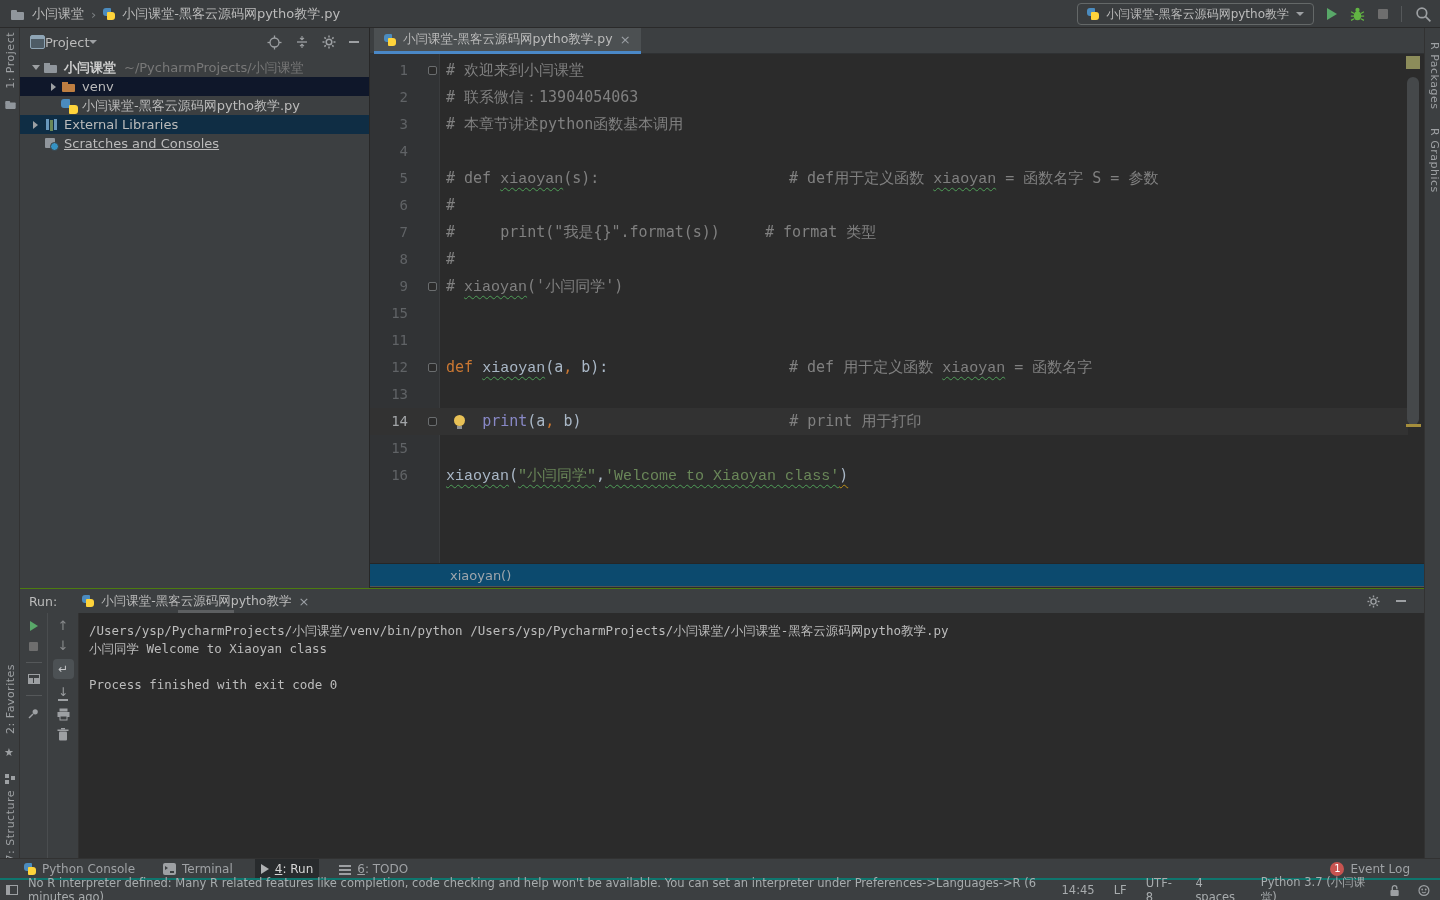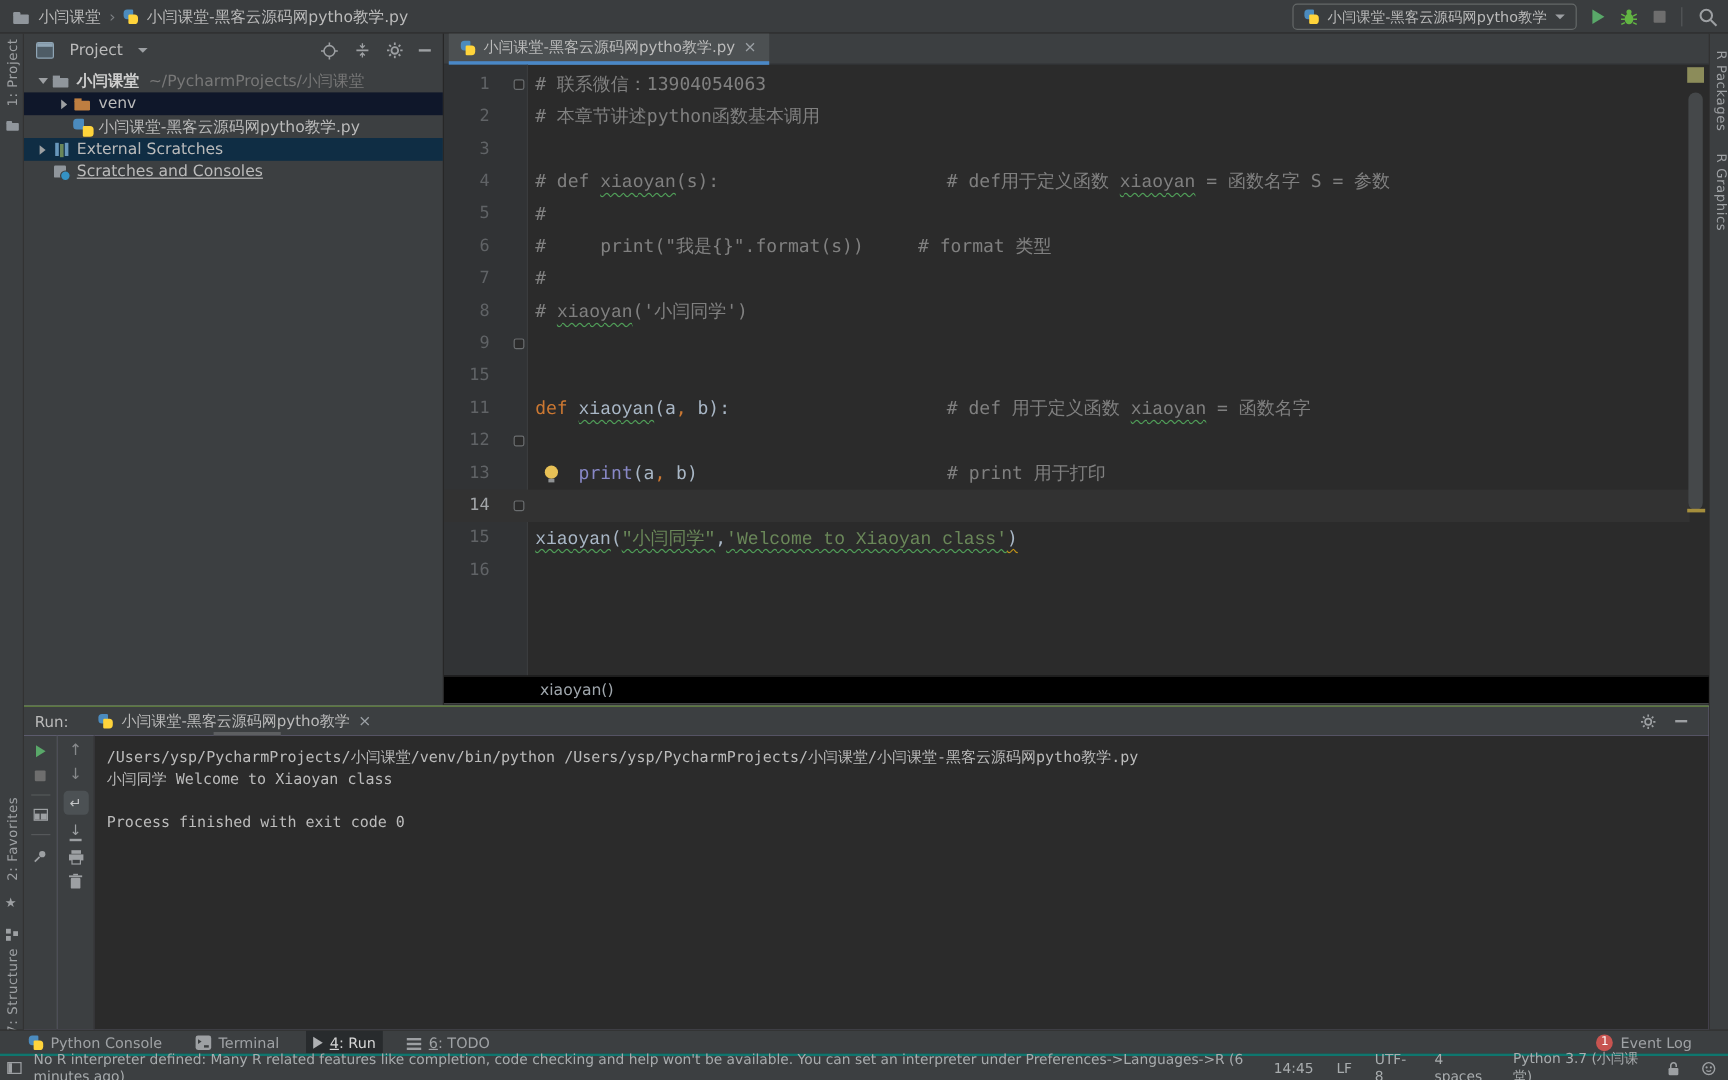--- a/index.html
+++ b/index.html
@@ -43,21 +43,21 @@
   #right-stripe{position:absolute;left:1424px;top:28px;width:16px;height:830px;background:#3c3f41;
                 border-left:1px solid #323232;box-sizing:border-box;}
   .vtext{position:absolute;writing-mode:vertical-rl;font-size:11px;color:#9da0a3;letter-spacing:.5px;white-space:nowrap;}
   .vtext.up{transform:rotate(180deg);}
   .stripe-ico{position:absolute;}
 
   
   #project-panel{position:absolute;left:20px;top:28px;width:350px;height:560px;background:#3c3f41;
                  border-right:1px solid #272727;box-sizing:border-box;}
   .pp-header{position:absolute;left:0;top:0;right:0;height:28px;display:flex;align-items:center;
-             padding:0 10px;color:#bbbbbb;font-size:13px;gap:13px;}
+             padding:0 10px;color:#bbbbbb;font-size:13px;gap:0;}
   .pp-actions{margin-left:auto;display:flex;align-items:center;gap:13px;}
   .winico{width:13px;height:12px;border:1px solid #8fa5b5;background:#4e5c66;border-radius:2px;position:relative;flex:none;}
   .winico::before{content:"";position:absolute;left:0;top:0;right:0;height:3px;background:#8fa5b5;}
   #project-tree{position:absolute;left:0;top:30px;right:0;}
   .tree-row{height:19px;display:flex;align-items:center;font-size:13px;color:#bbbbbb;white-space:nowrap;overflow:hidden;}
   .tree-row.hover{background:#0f172a;}
   .tree-row.selected{background:#0f2d44;}
   .tri{width:15px;display:inline-flex;justify-content:center;flex:none;}
   .tri.down::before{content:"";border-left:4px solid transparent;border-right:4px solid transparent;
                     border-top:5px solid #9da0a3;}
@@ -93,21 +93,21 @@
       color:#606366;font-family:"DejaVu Sans Mono",monospace;font-size:14px;box-sizing:border-box;}
   .gl.cur{color:#a2a5a8;}
   .fold{position:absolute;right:3px;top:9px;width:7px;height:7px;border:1px solid #6a6d6f;border-radius:2px;background:#2b2b2b;}
   #code-lines{position:absolute;left:70px;top:29px;right:16px;overflow:hidden;}
   .cl{position:relative;height:27px;line-height:27px;white-space:pre;padding-left:6px;
       font-family:"DejaVu Sans Mono",monospace;font-size:15px;}
   .wavy{text-decoration:underline wavy #4F9E58 1px;text-underline-offset:4px;text-decoration-skip-ink:none;font-family:Liberation Mono, monospace;}
   .wavy-y{text-decoration:underline wavy #BE9117 1px;text-underline-offset:4px;text-decoration-skip-ink:none;}
   .bulb{position:absolute;left:14px;top:7px;width:11px;height:11px;background:#E8C156;border-radius:50%;}
   .bulb::after{content:"";position:absolute;left:3px;top:11px;width:5px;height:3px;background:#8f9294;}
-  .breadcrumbs{position:absolute;left:0;top:535px;right:0;height:24px;background:#000000;
+  .breadcrumbs{position:absolute;left:0;top:535px;right:0;height:24px;background:#0c4a6e;
                border-top:1px solid #262626;border-bottom:1px solid #515355;box-sizing:border-box;
                display:flex;align-items:center;padding-left:80px;color:#9fa6ac;font-size:13px;}
   .sb-marker{position:absolute;left:1036px;top:28px;width:14px;height:13px;background:#8C8C5A;}
   .sb-thumb{position:absolute;left:1037px;top:49px;width:12px;height:348px;background:#45484a;border-radius:7px;}
   .sb-tick{position:absolute;left:1036px;top:396px;width:15px;height:3px;background:#A58E3C;}
 
   
   #run-panel{position:absolute;left:20px;top:588px;width:1404px;height:270px;background:#c4b5fd;
              border-top:1px solid #4d7c0f;box-sizing:border-box;}
   .run-header{position:absolute;left:0;top:0;right:0;height:24px;background:#3c3f41;display:flex;
@@ -264,21 +264,21 @@
           <span class="tlabel">venv</span>
         </div>
         <div class="tree-row" style="padding-left: 26px;">
           <span class="tri "></span>
           <span class="ticon python pyico"></span>
           <span class="tlabel">小闫课堂-黑客云源码网pytho教学.py</span>
         </div>
         <div class="tree-row selected" style="padding-left: 8px;">
           <span class="tri right"></span>
           <span class="ticon libs"></span>
-          <span class="tlabel">External Scratches</span>
+          <span class="tlabel">External Libraries</span>
         </div>
         <div class="tree-row" style="padding-left: 8px; text-decoration: underline;">
           <span class="tri "></span>
           <span class="ticon scratch"></span>
           <span class="tlabel">Scratches and Consoles</span>
         </div>
       </div>
   </div>
 
   <div id="editor">
@@ -303,20 +303,21 @@
         <div class="gl"><span>9</span><span class="fold"></span></div>
         <div class="gl"><span>15</span></div>
         <div class="gl"><span>11</span></div>
         <div class="gl"><span>12</span><span class="fold"></span></div>
         <div class="gl"><span>13</span></div>
         <div class="gl cur"><span>14</span><span class="fold"></span></div>
         <div class="gl"><span>15</span></div>
         <div class="gl"><span>16</span></div>
       </div>
     <div id="code-lines">
+        <div class="cl"><span style="color: rgb(128, 128, 128);"># 欢迎来到小闫课堂</span></div>
         <div class="cl"><span style="color: rgb(128, 128, 128);"># 联系微信：13904054063</span></div>
         <div class="cl"><span style="color: rgb(128, 128, 128);"># 本章节讲述python函数基本调用</span></div>
         <div class="cl"></div>
         <div class="cl"><span style="color: rgb(128, 128, 128);"># def </span><span class="wavy" style="color: rgb(128, 128, 128);">xiaoyan</span><span style="color: rgb(128, 128, 128);">(s):</span><span style="color: rgb(128, 128, 128);">                     </span><span style="color: rgb(128, 128, 128);"># def用于定义函数 </span><span class="wavy" style="color: rgb(128, 128, 128);">xiaoyan</span><span style="color: rgb(128, 128, 128);"> = 函数名字 S = 参数</span></div>
         <div class="cl"><span style="color: rgb(128, 128, 128);">#</span></div>
         <div class="cl"><span style="color: rgb(128, 128, 128);">#     print("我是{}".format(s))     # format 类型</span></div>
         <div class="cl"><span style="color: rgb(128, 128, 128);">#</span></div>
         <div class="cl"><span style="color: rgb(128, 128, 128);"># </span><span class="wavy" style="color: rgb(128, 128, 128);">xiaoyan</span><span style="color: rgb(128, 128, 128);">('小闫同学')</span></div>
         <div class="cl"></div>
         <div class="cl"></div>

